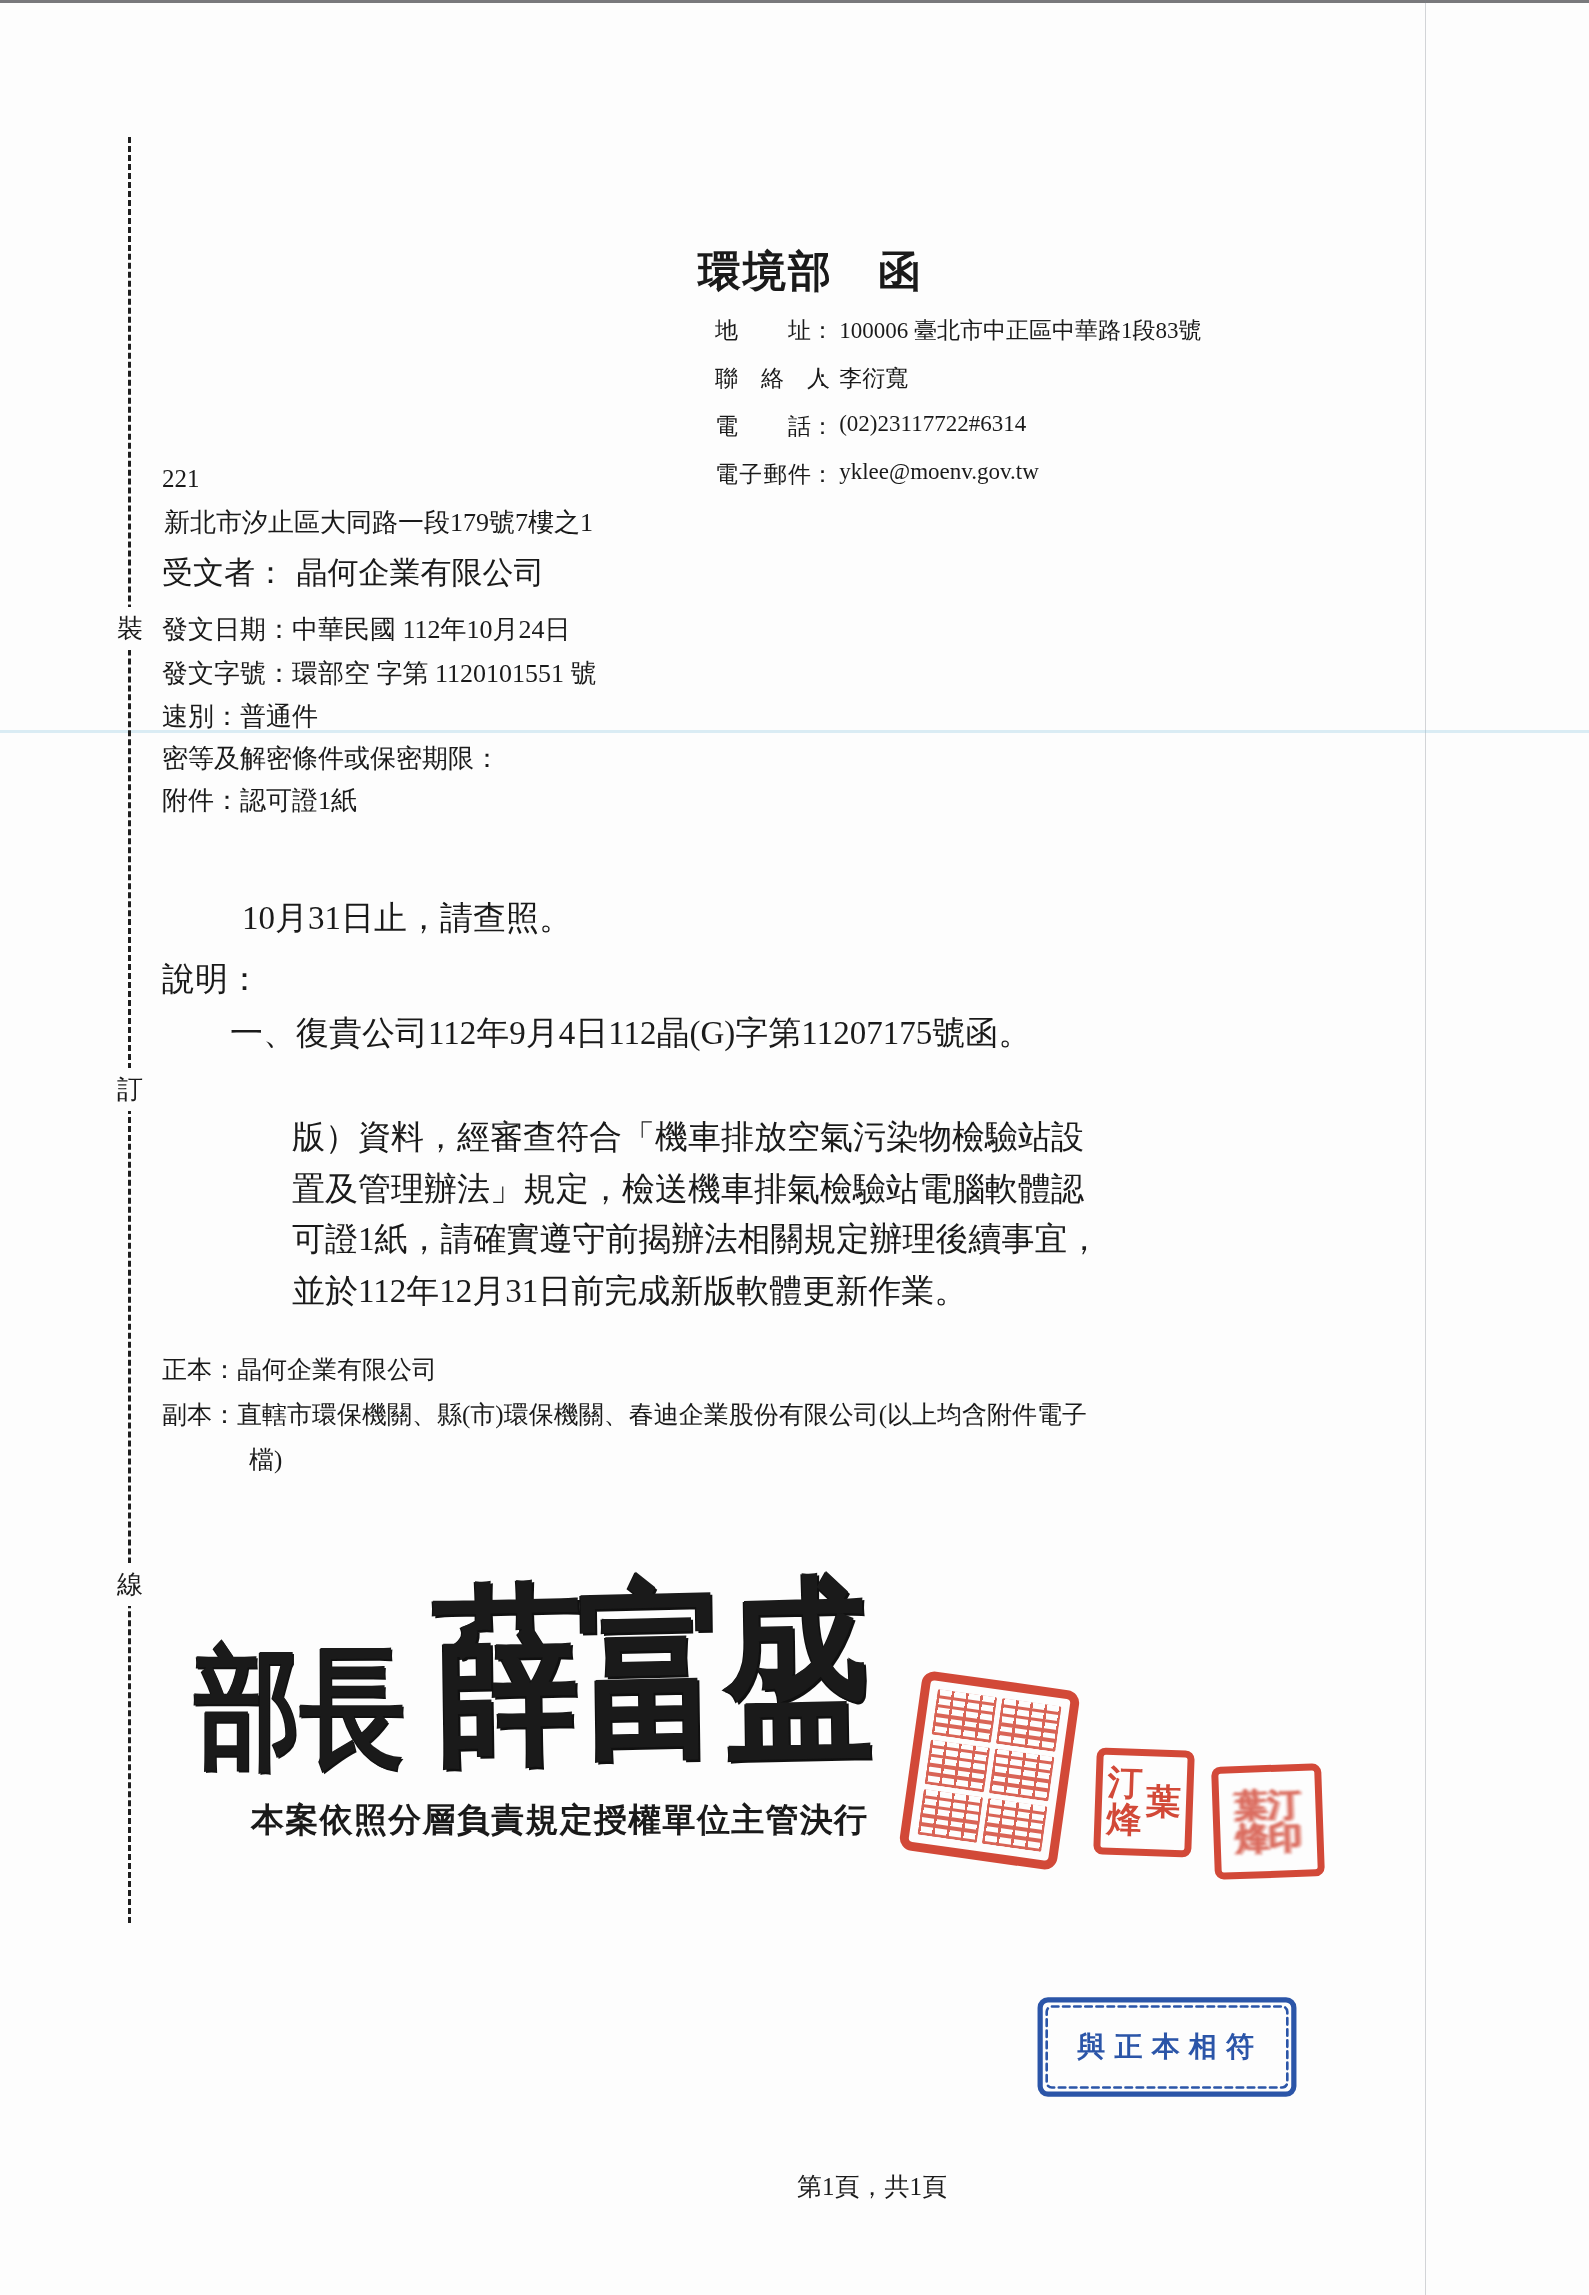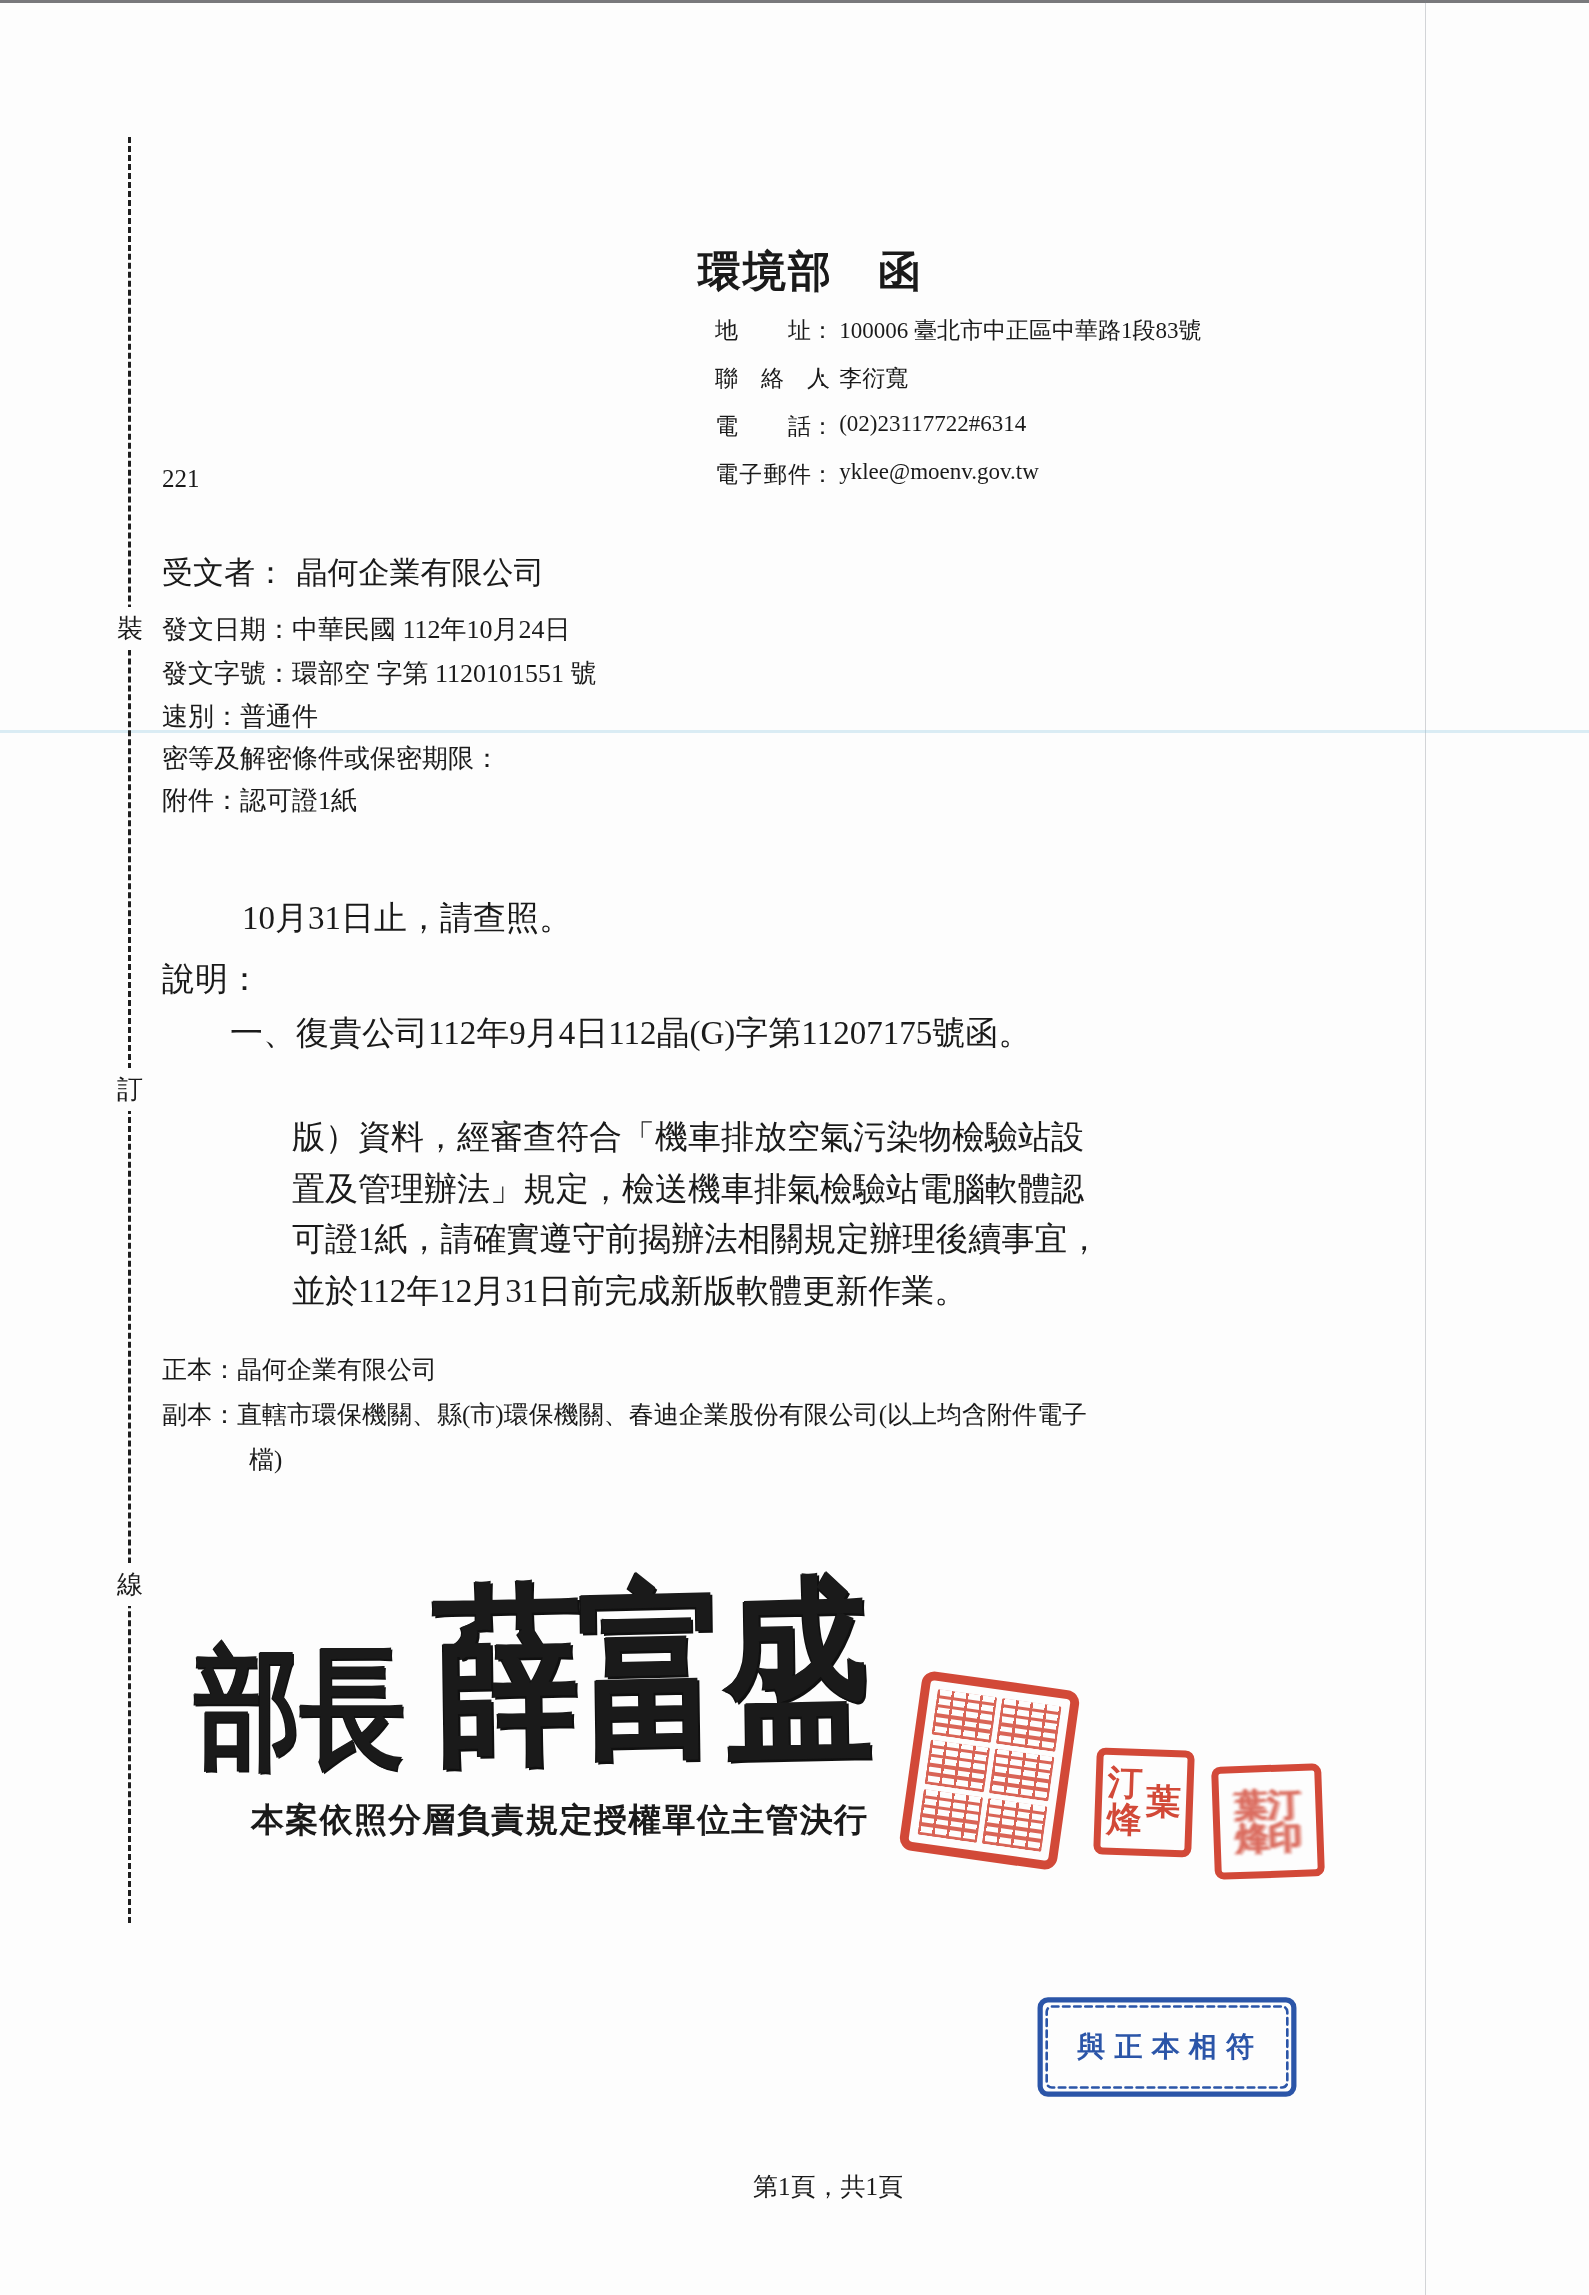--- a/index.html
+++ b/index.html
@@ -86,20 +86,21 @@
         <span class="info-value">(02)23117722#6314</span>
     </div>
     <div class="info-line">
       <span class="info-label">電子郵件</span>
         <span class="info-colon">：</span>
         <span class="info-value">yklee@moenv.gov.tw</span>
     </div>
   </div>
 
   <div class="abs t38" style="left:162px;top:465px;">221</div>
+  <div class="abs t40" style="left:164px;top:505px;">新北市汐止區大同路一段179號7樓之1</div>
   <div class="abs t48" style="left:162px;top:552px;">
     <span>受文者：</span><span class="recipient-name">晶何企業有限公司</span>
   </div>
 
   <div class="abs t40" style="left:162px;top:612px;">
     <span>發文日期：</span><span>中華民國 112年10月24日</span>
   </div>
   <div class="abs t40" style="left:162px;top:656px;">
     <span>發文字號：</span><span>環部空 字第 1120101551 號</span>
   </div>
@@ -155,16 +156,16 @@
   </div>
 
   <div class="stamp" style="left:1036px;top:1996px;">
     <svg width="262" height="102" viewBox="0 0 400 156">
       <rect x="6" y="6" width="388" height="144" rx="12" fill="none" stroke="#2b55a8" stroke-width="8"></rect>
       <rect x="16" y="16" width="368" height="124" rx="8" fill="none" stroke="#2b55a8" stroke-width="4" stroke-dasharray="10 7" stroke-linecap="round"></rect>
     </svg>
     <div class="stamp-text">與正本相符</div>
   </div>
 
-  <div class="abs footer" style="left:753px;top:2170px;">第1頁，共1頁</div>
+  <div class="abs footer" style="left:797px;top:2170px;">第1頁，共1頁</div>
 
 </div>
 
 
 </body></html>

